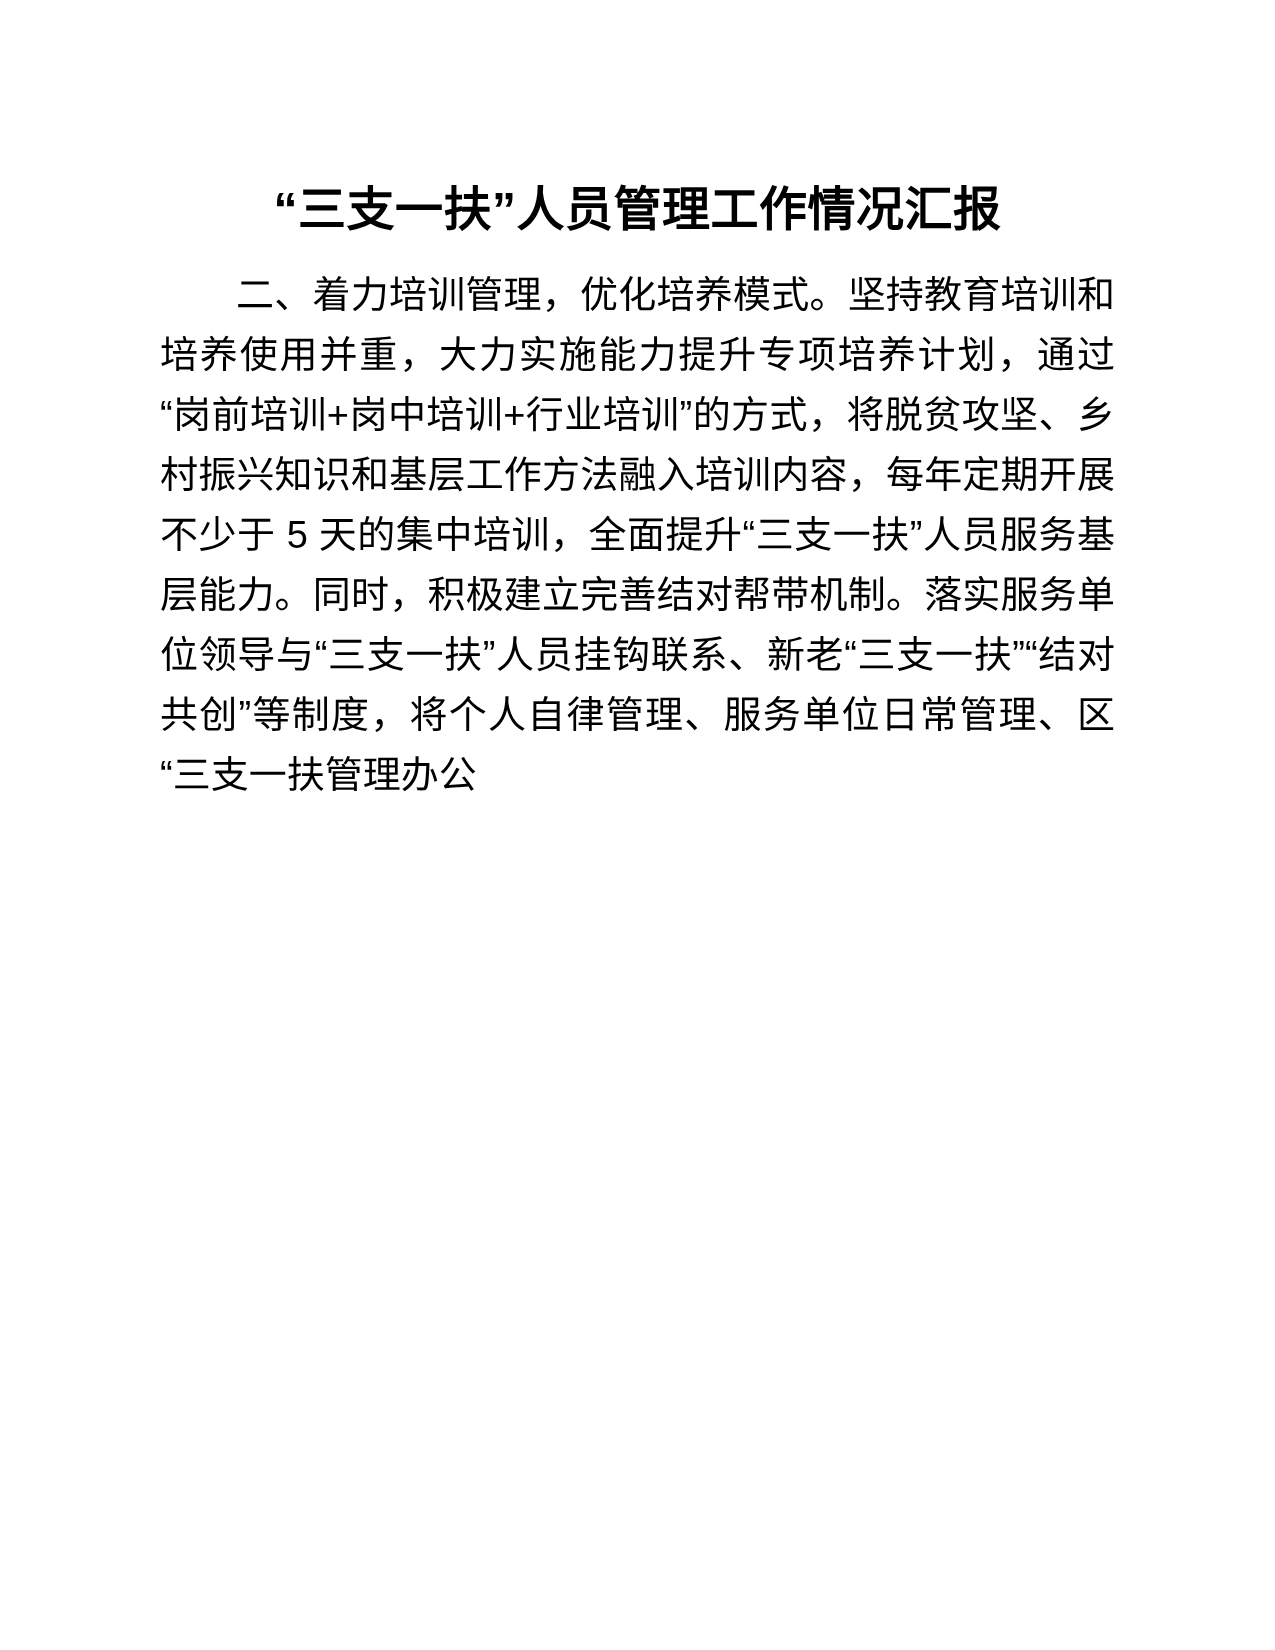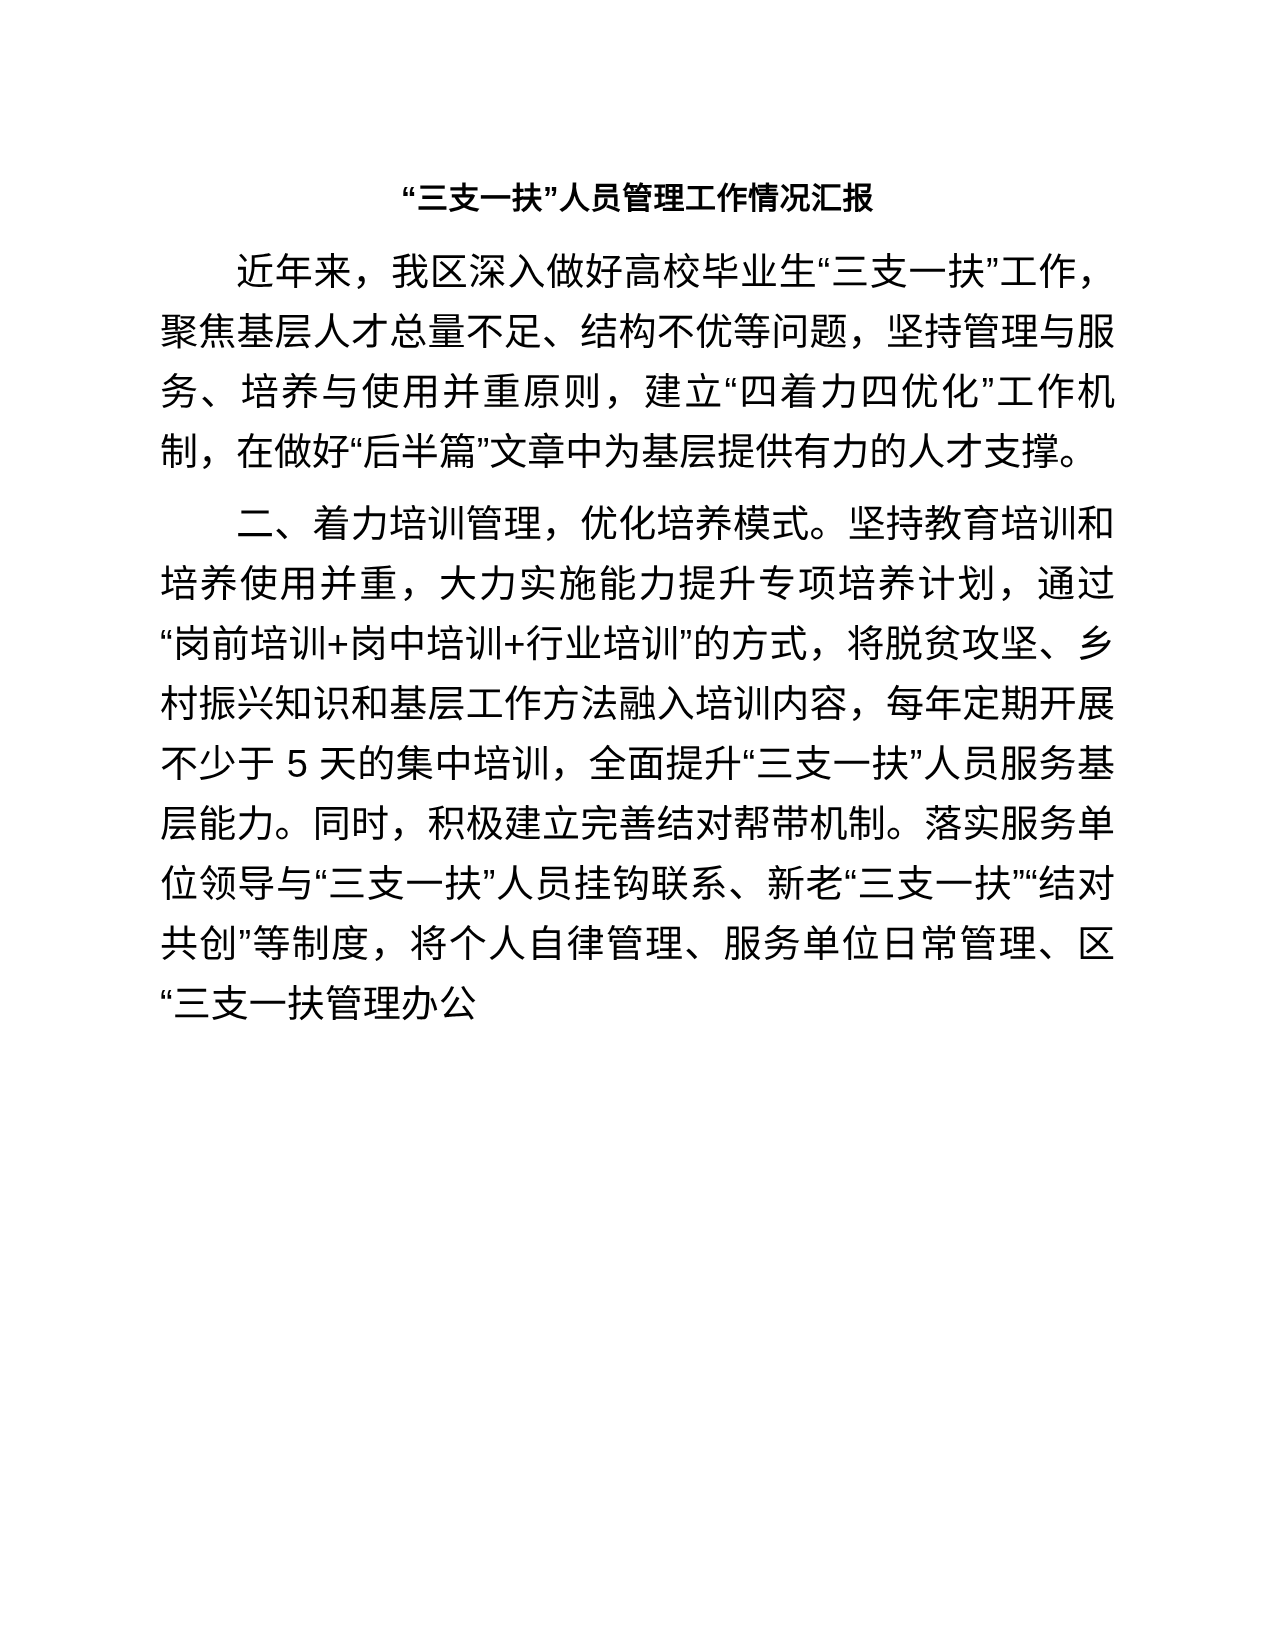--- a/index.html
+++ b/index.html
@@ -27,21 +27,21 @@
   }
 
   .content {
     position: absolute;
     left: 160px;
     top: 178px;
     width: 955px;
   }
 
   .doc-title {
-    font-size: 31px;
+    font-size: 48px;
     font-weight: 700;
     line-height: 1.35;
     text-align: center;
     letter-spacing: 0.5px;
     margin: 0 0 22px 0;
     white-space: nowrap;
   }
 
   .para {
     font-size: 38px;
@@ -65,19 +65,18 @@
   }
 </style>
 </head>
 <body>
 
 <div class="page">
   <div class="content">
 
     <h1 class="doc-title">“三支一扶”人员管理工作情况汇报</h1>
 
-    <p class="para">近年来，我区深入做好高校毕业生“三支一扶”工作，聚焦基层人才总量不足、结构不优等问题，坚持管理与服务、培养与使用并重原则，建立“四着力四优化”工作机制，在做好“后半篇”文章中为基层提供有力的人才支撑。</p>
 
 
     <p class="para clip-bottom">二、着力培训管理，优化培养模式。坚持教育培训和培养使用并重，大力实施能力提升专项培养计划，通过“岗前培训+岗中培训+行业培训”的方式，将脱贫攻坚、乡村振兴知识和基层工作方法融入培训内容，每年定期开展不少于 5 天的集中培训，全面提升“三支一扶”人员服务基层能力。同时，积极建立完善结对帮带机制。落实服务单位领导与“三支一扶”人员挂钩联系、新老“三支一扶”“结对共创”等制度，将个人自律管理、服务单位日常管理、区“三支一扶管理办公</p>
 
   </div>
 </div>
 
 </body></html>

